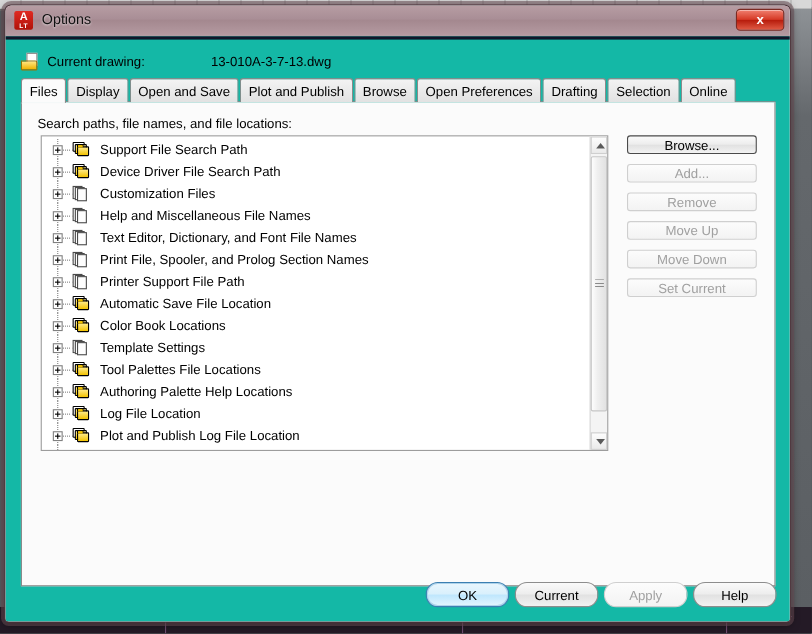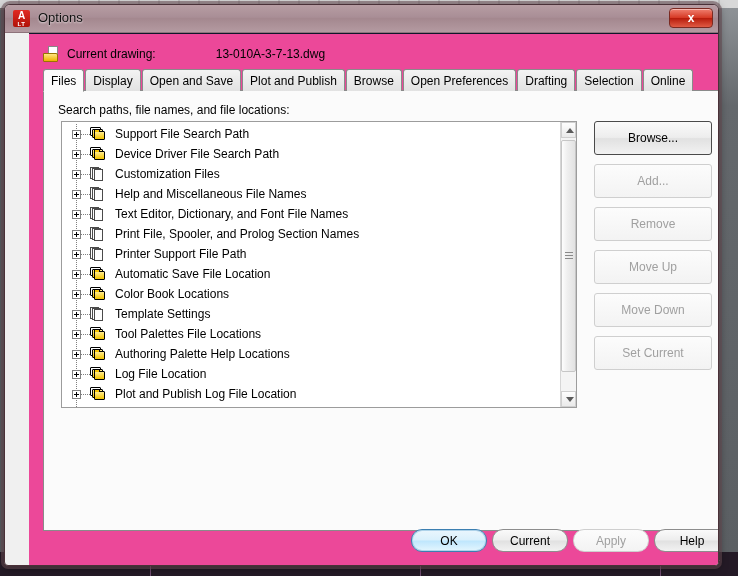--- a/index.html
+++ b/index.html
@@ -89,23 +89,22 @@
     color: #fff; font-size: 12px; font-weight: bold;
     text-align: center; line-height: 18px;
     cursor: pointer;
     box-shadow: inset 0 1px 0 rgba(255,255,255,.45);
   }
 
   
   #dialog-body {
     position: absolute;
     left: 0; top: 28px; right: 0; bottom: 0;
-    background: #ec4899;
-    border-top: 1px solid #0f172a;
-    margin-left: 24px;
+    background: #14b8a6;
+    border-top: 3px solid #0f172a;
   }
 
   
   #current-drawing-row {
     position: absolute; left: 14px; top: 12px;
     display: flex; align-items: center;
     font-size: 12px; color: #000;
   }
   .dwg-icon {
     position: relative;
@@ -299,21 +298,21 @@
     width: 8px; height: 8px;
     background: repeating-linear-gradient(180deg,#8a8a8a 0 1px,transparent 1px 3px);
   }
 
   
   #side-buttons {
     position: absolute; left: 550px; top: 30px; width: 120px;
   }
   .side-btn {
     display: block;
-    width: 118px; height: 34px;
+    width: 118px; height: 17px;
     margin-bottom: 9px;
     font-size: 12px;
     font-family: "Liberation Sans", sans-serif;
     background: linear-gradient(180deg,#fafafa 0%,#ededed 48%,#e1e1e1 52%,#f2f2f2 100%);
     border: 1px solid #a8a8a8;
     border-radius: 3px;
     color: #000;
     cursor: pointer;
   }
   .side-btn.primary { border-color: #4a4a4a; }

